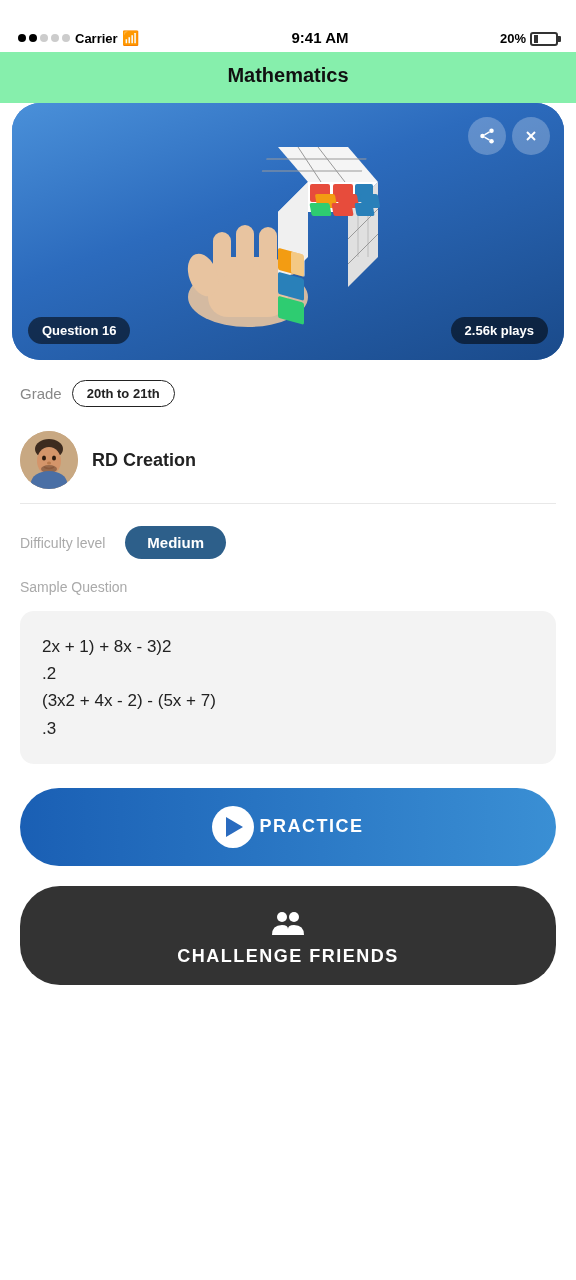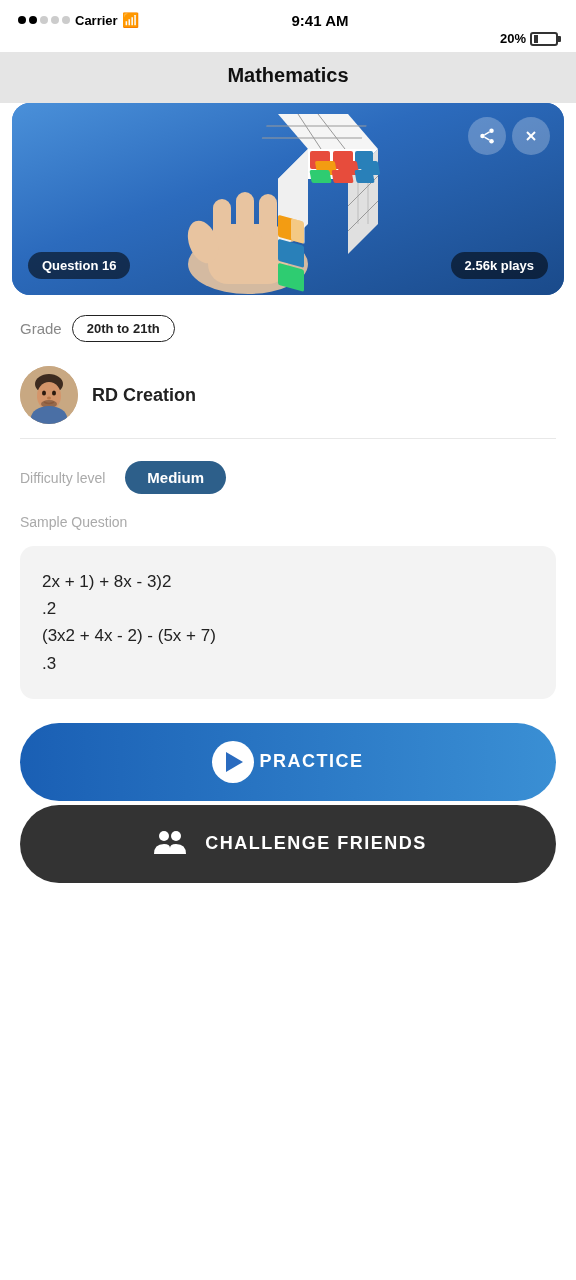--- a/index.html
+++ b/index.html
@@ -8,21 +8,21 @@
       font-family: -apple-system, BlinkMacSystemFont, 'Segoe UI', Helvetica, Arial, sans-serif;
       background: #fff;
       width: 576px;
       min-height: 1280px;
       overflow-x: hidden;
     }
 
     
     .status-bar {
       display: flex;
-      align-items: flex-start;
+      align-items: flex-end;
       justify-content: space-between;
       padding: 12px 18px 6px;
       background: #fff;
     }
     .status-left {
       display: flex;
       align-items: center;
       gap: 5px;
       font-size: 13px;
       font-weight: 600;
@@ -49,35 +49,35 @@
       width: 3px; height: 6px; background: #333; border-radius: 0 1px 1px 0;
     }
     .battery-fill {
       background: #333; height: 100%; width: 20%;
     }
 
     
     .page-title-bar {
       text-align: center;
       padding: 12px 0 16px;
-      background: #e5e5e5;
+      background: #86efac;
     }
     .page-title-bar h1 {
       font-size: 20px;
       font-weight: 700;
       color: #111;
     }
 
     
     .hero-container {
       position: relative;
       margin: 0 12px;
-      border-radius: 18px;
+      border-radius: 28px;
       overflow: hidden;
-      height: 192px;
+      height: 257px;
       background: linear-gradient(135deg, #3a7bd5 0%, #2c6bbd 50%, #1a5aa8 100%);
     }
     .hero-bg {
       position: absolute; inset: 0;
       background: linear-gradient(160deg, #4a90d9 0%, #2c6bbd 40%, #1a4a8a 100%);
     }
     
     .hero-image {
       position: absolute; inset: 0;
       display: flex; align-items: center; justify-content: center;
@@ -223,21 +223,21 @@
       color: #222;
       line-height: 1.6;
     }
 
     
     .btn-practice {
       display: flex;
       align-items: center;
       justify-content: center;
       gap: 5px;
-      margin: 0 20px 4px;
+      margin: 0 20px 20px;
       background: linear-gradient(90deg, #1a5fb4 0%, #3a8fd4 100%);
       border: none;
       border-radius: 40px;
       padding: 18px 30px;
       cursor: pointer;
       width: calc(100% - 40px);
     }
     .btn-practice-icon {
       width: 42px; height: 42px;
       background: #fff;
@@ -258,28 +258,28 @@
       font-size: 18px;
       font-weight: 800;
       color: #fff;
       letter-spacing: 1.5px;
     }
 
     .btn-challenge {
       display: flex;
       align-items: center;
       justify-content: center;
-      gap: 14px;
       margin: 0 20px 13px;
       background: #333;
       border: none;
       border-radius: 40px;
       padding: 18px 30px;
       cursor: pointer;
       width: calc(100% - 40px);
+      flex-direction: column;
     }
     .btn-challenge-icon {
       width: 42px; height: 42px;
       display: flex; align-items: center; justify-content: center;
       flex-shrink: 0;
     }
     .btn-challenge-text {
       font-size: 18px;
       font-weight: 800;
       color: #fff;

